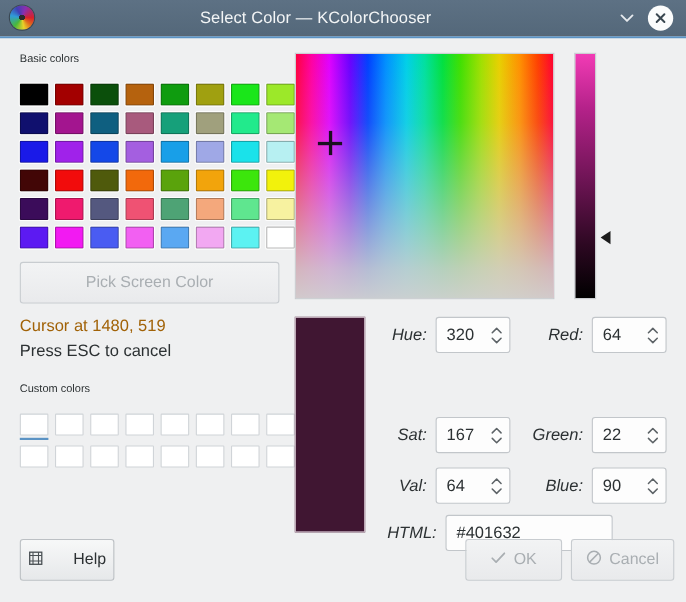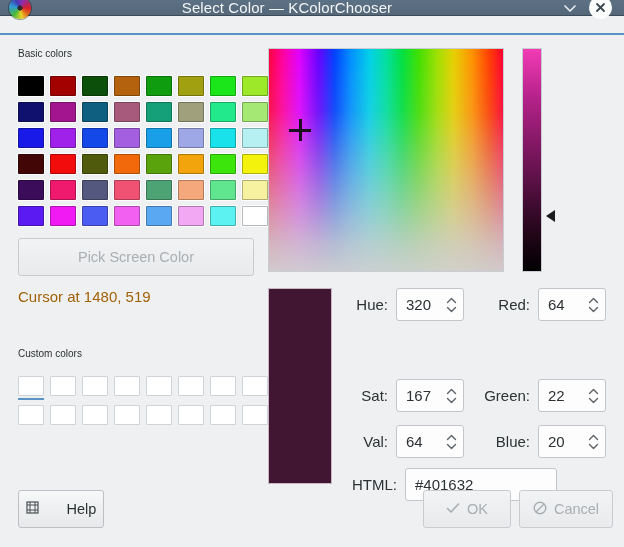--- a/index.html
+++ b/index.html
@@ -9,21 +9,21 @@
     height: 547px;
     overflow: hidden;
     font-family: "Liberation Sans", sans-serif;
     background: #eff0f1;
   }
 
   
   #titlebar {
     position: absolute;
     left: 0; top: 0;
-    width: 624px; height: 16px;
+    width: 624px; height: 33px;
     background: linear-gradient(to bottom, #5d7184 0%, #54687a 100%);
     display: flex;
     align-items: center;
     border-bottom: 1px solid #3d4b58;
     justify-content: space-between;
   }
   #titlebar-accent {
     position: absolute;
     left: 0; top: 33px;
     width: 624px; height: 2px;
@@ -242,20 +242,21 @@
   .field-row {
     position: absolute;
     display: flex;
     align-items: center;
   }
   .field-label {
     font-size: 15px;
     color: #2c3133;
     text-align: right;
     white-space: nowrap;
+    font-style: italic;
   }
   .spin {
     margin-left: 8px;
     width: 68px; height: 33px;
     background: #fdfdfd;
     border: 1px solid #c2c6ca;
     border-radius: 3px;
     display: flex;
     align-items: center;
     position: relative;
@@ -379,20 +380,21 @@
       <div class="swatch" style="background: rgb(242, 168, 242);"></div>
       <div class="swatch" style="background: rgb(92, 242, 242);"></div>
       <div class="swatch" style="background: rgb(255, 255, 255);"></div>
     </div>
 
   <div class="btn disabled" id="pick-screen-color">
     <span>Pick Screen Color</span>
   </div>
 
   <div id="cursor-at">Cursor at 1480, 519</div>
+  <div id="esc-hint">Press ESC to cancel</div>
 
   <div class="section-label" id="custom-colors-label">Custom colors</div>
   <div id="custom-grid">
       <div class="cswatch selected" style="background: rgb(255, 255, 255);"></div>
       <div class="cswatch" style="background: rgb(255, 255, 255);"></div>
       <div class="cswatch" style="background: rgb(255, 255, 255);"></div>
       <div class="cswatch" style="background: rgb(255, 255, 255);"></div>
       <div class="cswatch" style="background: rgb(255, 255, 255);"></div>
       <div class="cswatch" style="background: rgb(255, 255, 255);"></div>
       <div class="cswatch" style="background: rgb(255, 255, 255);"></div>
@@ -490,21 +492,21 @@
         <svg width="11" height="7" viewBox="0 0 11 7">
             <path d="M1.5 1.5 L5.5 5.5 L9.5 1.5" fill="none" stroke="#5d6367" stroke-width="1.4" stroke-linecap="round" stroke-linejoin="round"></path>
           </svg>
       </span>
     </span>
   </div>
 
   <div class="field-row" style="left:474px; top:390px;">
     <span class="field-label" style="width:56px;">Blue:</span>
     <span class="spin">
-      <span class="val">20</span>
+      <span class="val">90</span>
       <span class="arrows">
         <svg width="11" height="7" viewBox="0 0 11 7">
             <path d="M1.5 5.5 L5.5 1.5 L9.5 5.5" fill="none" stroke="#5d6367" stroke-width="1.4" stroke-linecap="round" stroke-linejoin="round"></path>
           </svg>
         <svg width="11" height="7" viewBox="0 0 11 7">
             <path d="M1.5 1.5 L5.5 5.5 L9.5 1.5" fill="none" stroke="#5d6367" stroke-width="1.4" stroke-linecap="round" stroke-linejoin="round"></path>
           </svg>
       </span>
     </span>
   </div>

